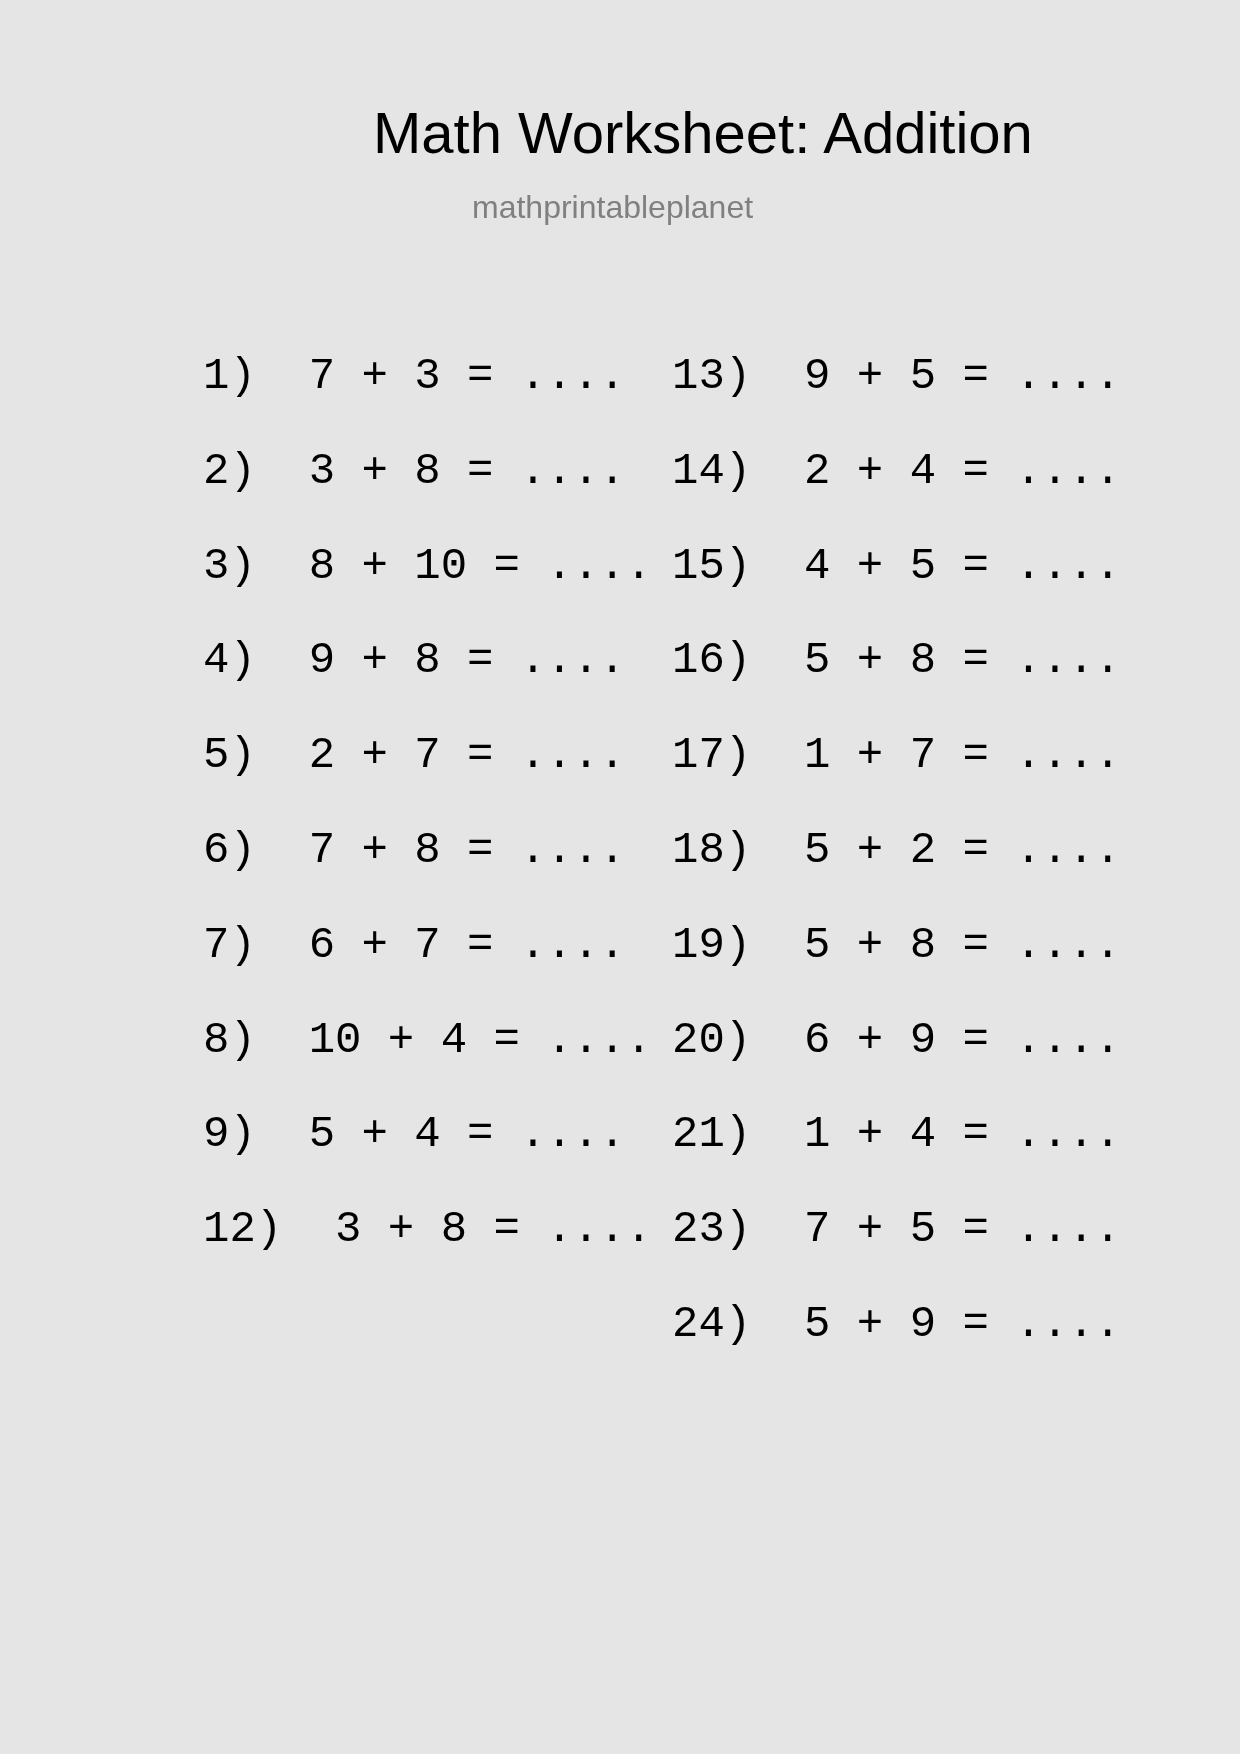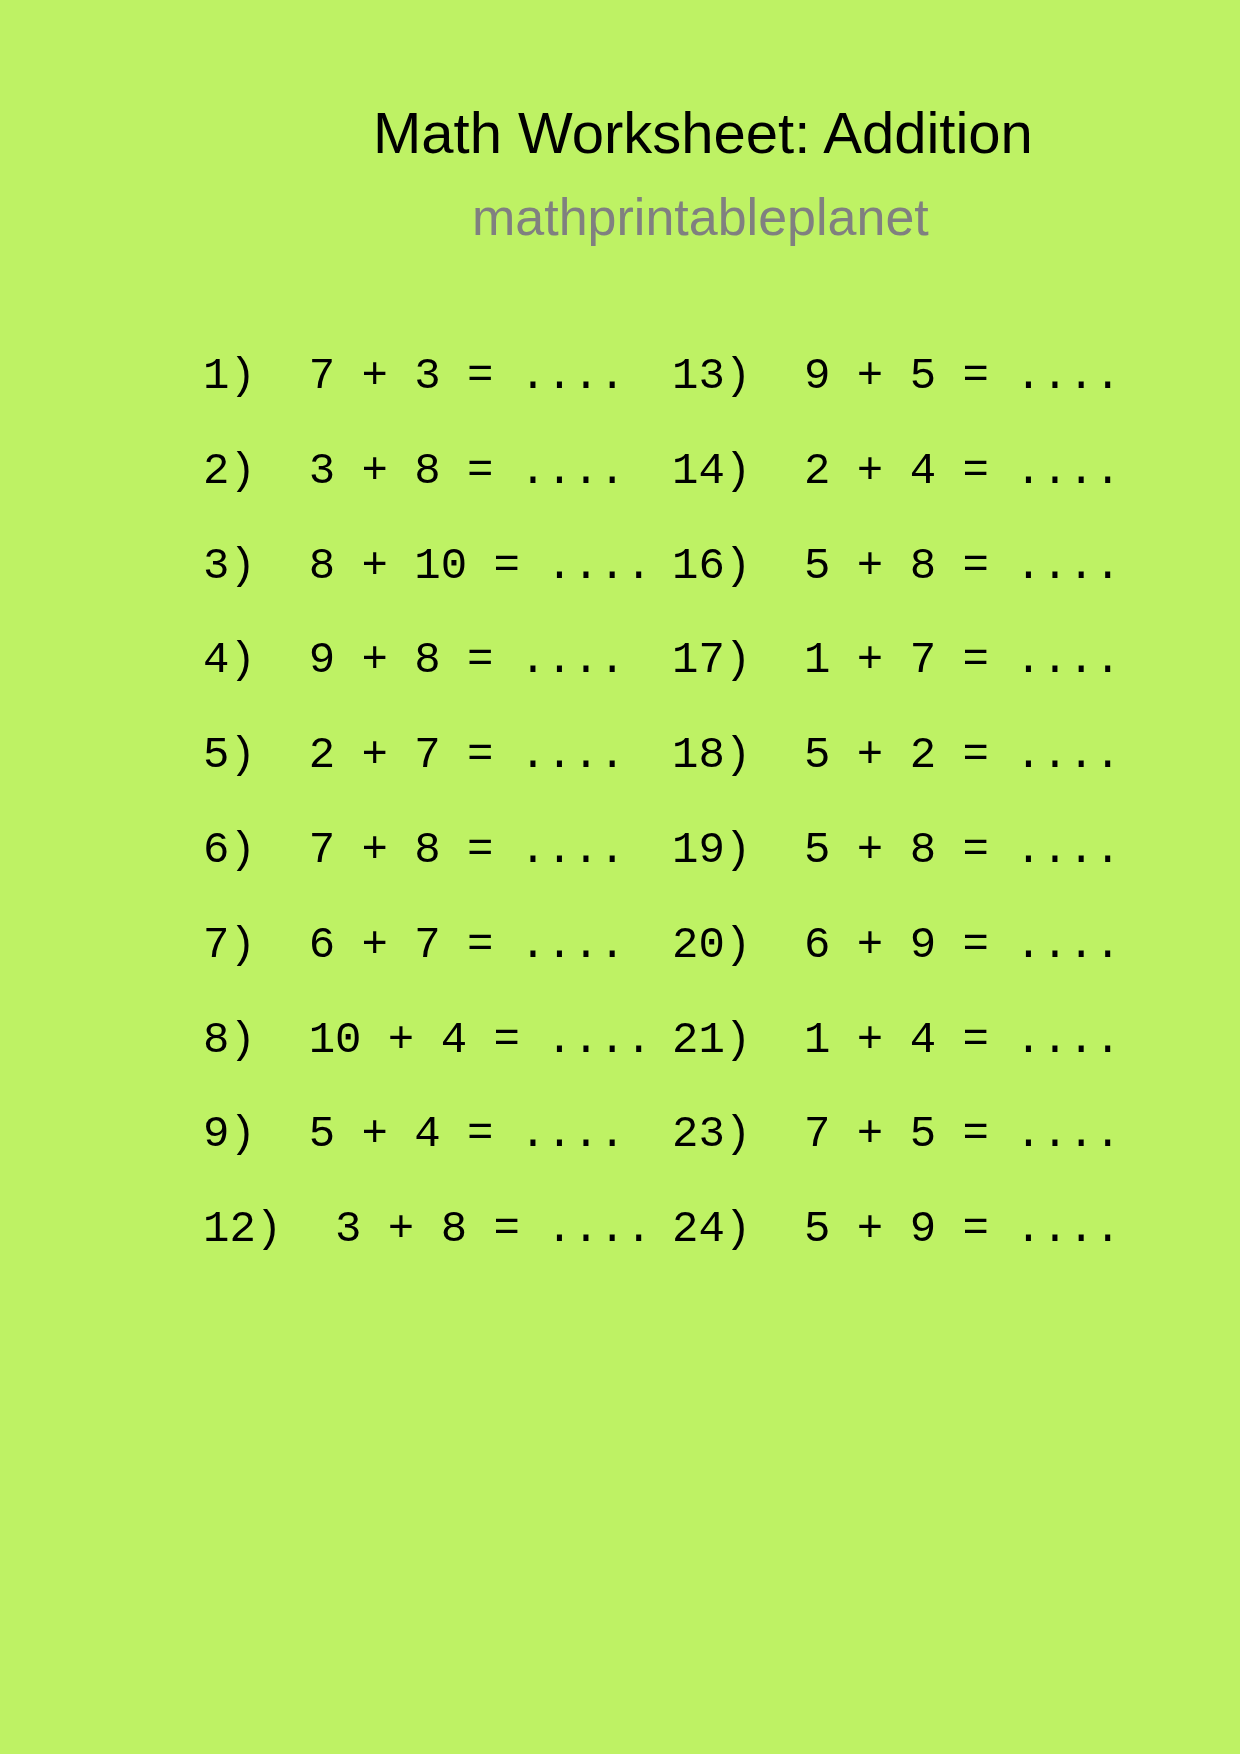--- a/index.html
+++ b/index.html
@@ -13,38 +13,38 @@
       position: relative;
       overflow: hidden;
       font-family: "Liberation Sans", sans-serif;
       color: #000000;
     }
     .page {
       position: absolute;
       left: 0; top: 0;
       width: 1240px;
       height: 1754px;
-      background: #bef264;
+      background: #e5e5e5;
     }
     .title {
       position: absolute;
       left: 373px;
       top: 104px;
       font-size: 58px;
       line-height: 58px;
       white-space: pre;
       color: #000000;
       margin: 0;
       font-weight: normal;
     }
     .subtitle {
       position: absolute;
       left: 472px;
-      top: 197px;
-      font-size: 52px;
+      top: 187px;
+      font-size: 32px;
       line-height: 40px;
       white-space: pre;
       color: #808080;
     }
     .column {
       position: absolute;
       top: 354px;
       width: 480px;
       font-family: Liberation Mono, monospace;
     }
@@ -75,20 +75,21 @@
     <div class="problem"><span>6)</span><span>  </span><span>7 + 8 = ....</span></div>
     <div class="problem"><span>7)</span><span>  </span><span>6 + 7 = ....</span></div>
     <div class="problem"><span>8)</span><span>  </span><span>10 + 4 = ....</span></div>
     <div class="problem"><span>9)</span><span>  </span><span>5 + 4 = ....</span></div>
     <div class="problem"><span>12)</span><span>  </span><span>3 + 8 = ....</span></div>
   </div>
 
   <div class="column right">
     <div class="problem"><span>13)</span><span>  </span><span>9 + 5 = ....</span></div>
     <div class="problem"><span>14)</span><span>  </span><span>2 + 4 = ....</span></div>
+    <div class="problem"><span>15)</span><span>  </span><span>4 + 5 = ....</span></div>
     <div class="problem"><span>16)</span><span>  </span><span>5 + 8 = ....</span></div>
     <div class="problem"><span>17)</span><span>  </span><span>1 + 7 = ....</span></div>
     <div class="problem"><span>18)</span><span>  </span><span>5 + 2 = ....</span></div>
     <div class="problem"><span>19)</span><span>  </span><span>5 + 8 = ....</span></div>
     <div class="problem"><span>20)</span><span>  </span><span>6 + 9 = ....</span></div>
     <div class="problem"><span>21)</span><span>  </span><span>1 + 4 = ....</span></div>
     <div class="problem"><span>23)</span><span>  </span><span>7 + 5 = ....</span></div>
     <div class="problem"><span>24)</span><span>  </span><span>5 + 9 = ....</span></div>
   </div>
 </div>

